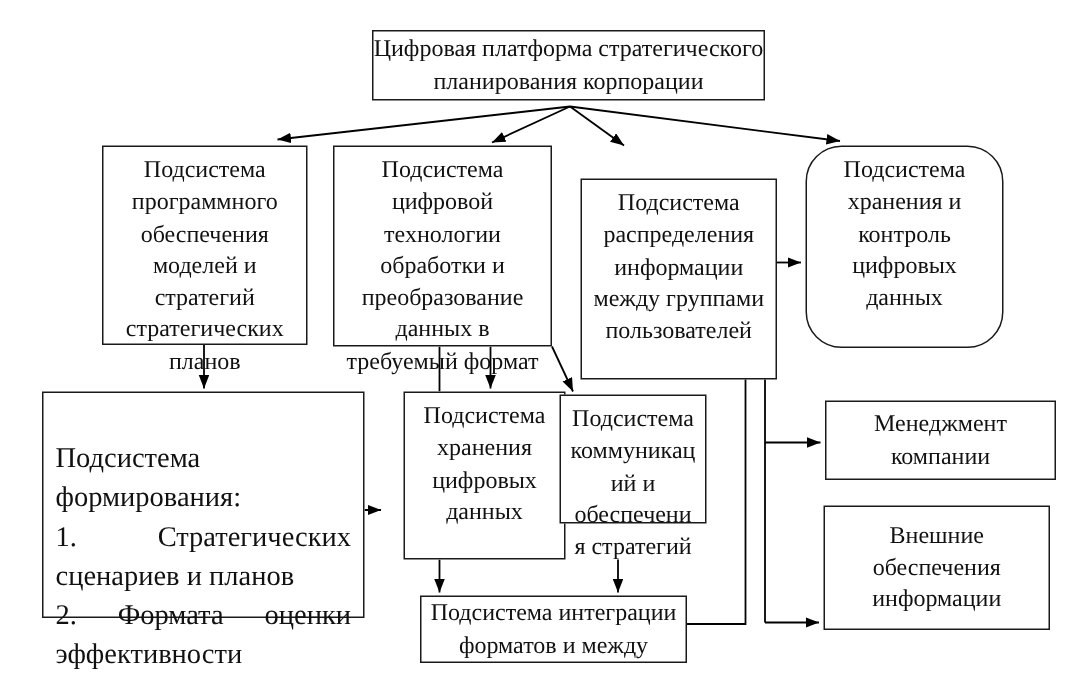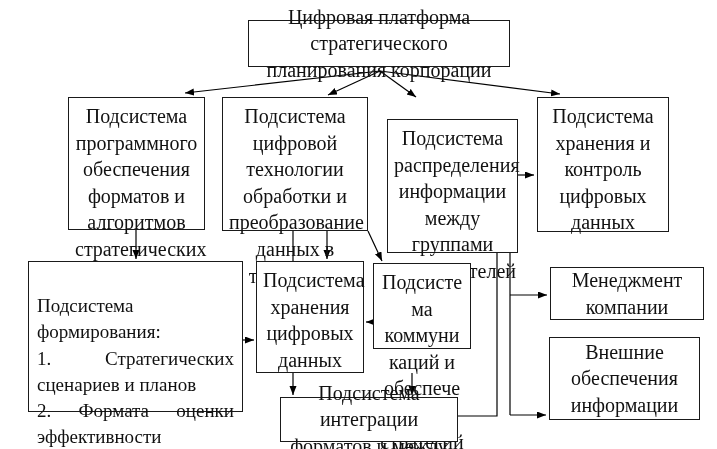--- a/index.html
+++ b/index.html
@@ -15,21 +15,21 @@
   .wires {
     position: absolute;
     left: 0; top: 0;
     width: 717px; height: 449px;
   }
   .node {
     position: absolute;
     border: 1.5px solid #1a1a1a;
     background: #ffffff;
     box-sizing: border-box;
-    font-size: 20px;
+    font-size: 16px;
     line-height: 1.33;
     text-align: center;
   }
   .node .lbl { display: block; }
   .v-center {
     display: flex;
     align-items: center;
     justify-content: center;
   }
   .top-pad { padding: 5px 6px 0 6px; }
@@ -39,23 +39,23 @@
     white-space: pre-line;
     font-size: 19px;
     line-height: 1.38;
     padding: 5px 8px;
   }
   
   #n-root        { left:248px; top:20px;  width:262px; height:47px; }
   #n-software    { left:68px;  top:97px;  width:137px; height:133px; }
   #n-digital     { left:222px; top:97px;  width:146px; height:134px; }
   #n-distrib     { left:387px; top:99px;  width:131px; height:134px;margin-top:20px; }
-  #n-storectl    { left:537px; top:97px;  width:132px; height:135px; padding-left:12px; padding-right:12px; }
+  #n-storectl    { left:537px; top:97px;  width:132px; height:135px; padding-left:12px; padding-right:12px;border-radius:24px; }
   #n-formation   { left:28px;  top:261px; width:215px; height:151px; }
-  #n-storage     { left:256px; top:261px; width:108px; height:112px; }
+  #n-storage     { left:269px; top:261px; width:108px; height:112px; }
   #n-comm        { left:373px; top:263px; width:98px;  height:86px; }
   #n-mgmt        { left:550px; top:267px; width:154px; height:53px;  padding:0 10px; }
   #n-external    { left:549px; top:337px; width:151px; height:83px;  padding:0 16px; }
   #n-integration { left:280px; top:397px; width:178px; height:45px; }
 </style>
 </head>
 <body>
 
 <div class="canvas">
 
@@ -94,21 +94,21 @@
 
       <line x1="518" y1="175" x2="534" y2="175" marker-end="url(#ah)"></line>
     </g>
   </svg>
 
   <div class="node v-center" id="n-root">
     <span class="lbl">Цифровая платформа стратегического планирования корпорации</span>
   </div>
 
   <div class="node top-pad" id="n-software">
-    <span class="lbl">Подсистема программного обеспечения форматов и алгоритмов стратегических планов</span>
+    <span class="lbl">Подсистема программного обеспечения моделей и стратегий стратегических планов</span>
   </div>
 
   <div class="node top-pad" id="n-digital">
     <span class="lbl">Подсистема цифровой технологии обработки и преобразование данных в требуемый формат</span>
   </div>
 
   <div class="node top-pad" id="n-distrib">
     <span class="lbl">Подсистема распределения информации между группами пользователей</span>
   </div>
 

